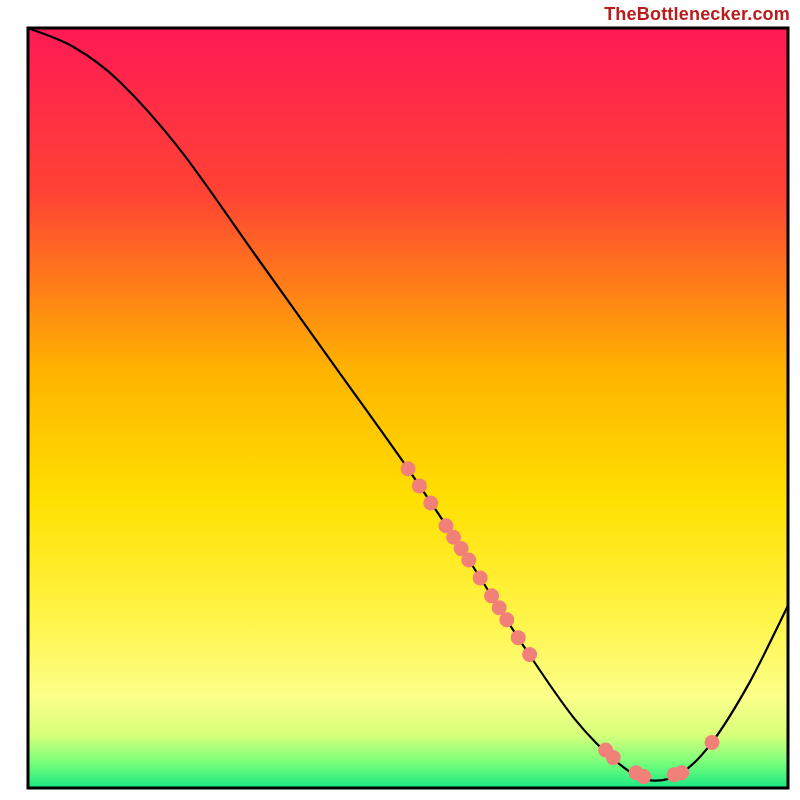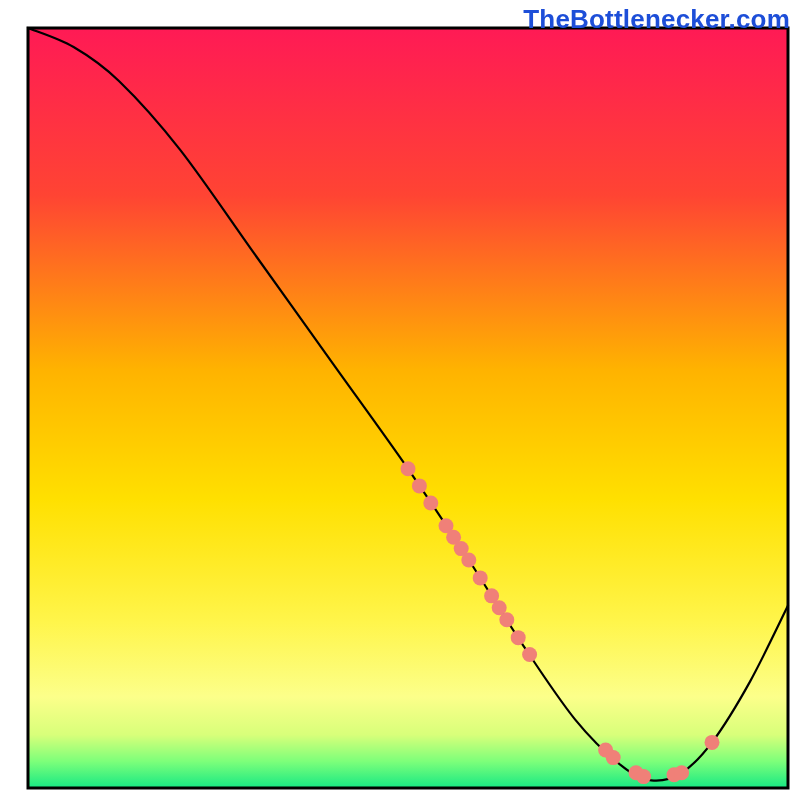--- a/index.html
+++ b/index.html
@@ -12,23 +12,23 @@
   }
   .wrap {
     position: relative;
     width: 800px;
     height: 800px;
   }
   .attribution {
     position: absolute;
     top: 4px;
     right: 10px;
-    font-size: 26px;
+    font-size: 18px;
     font-weight: bold;
-    color: #1d4ed8;
+    color: #b91c1c;
     letter-spacing: 0.2px;
     z-index: 5;
   }
   svg {
     position: absolute;
     top: 0;
     left: 0;
   }
 </style>
 </head>

